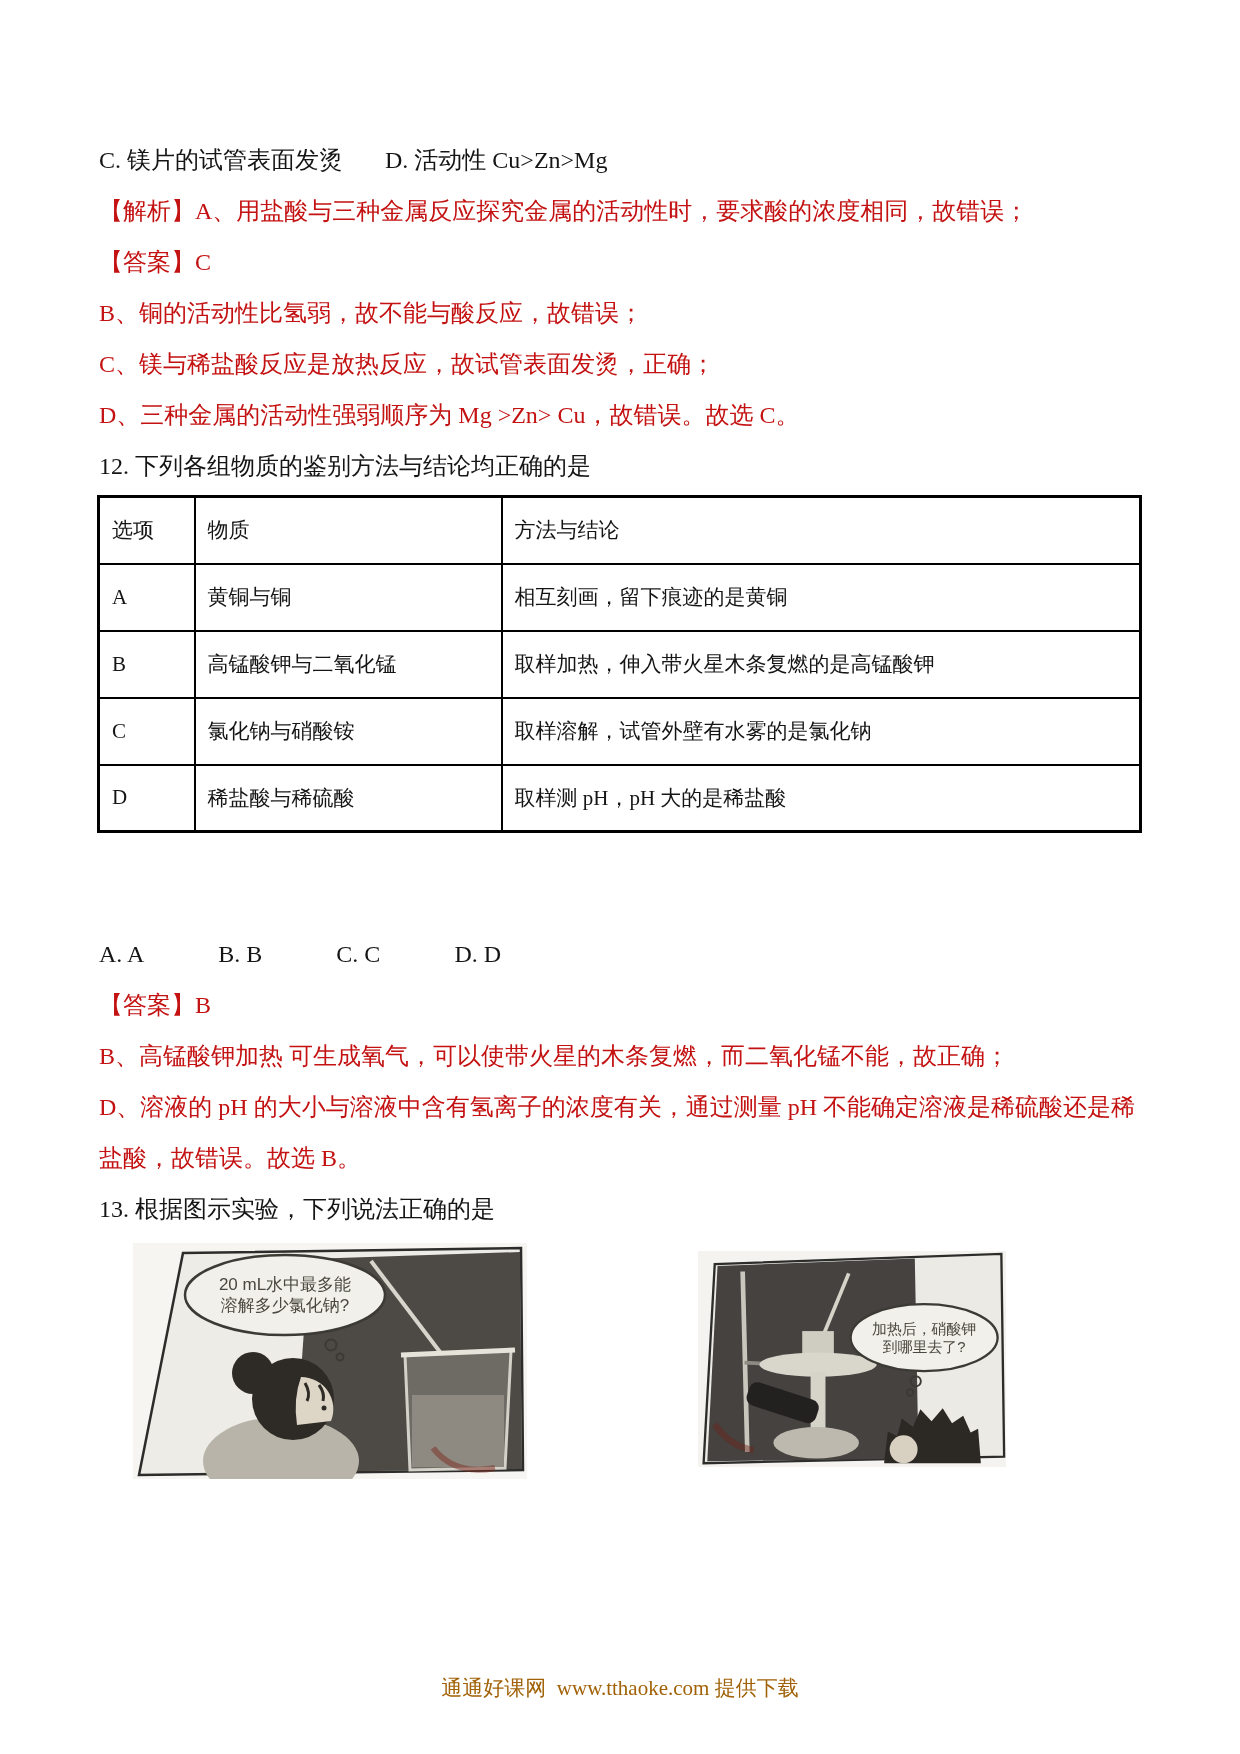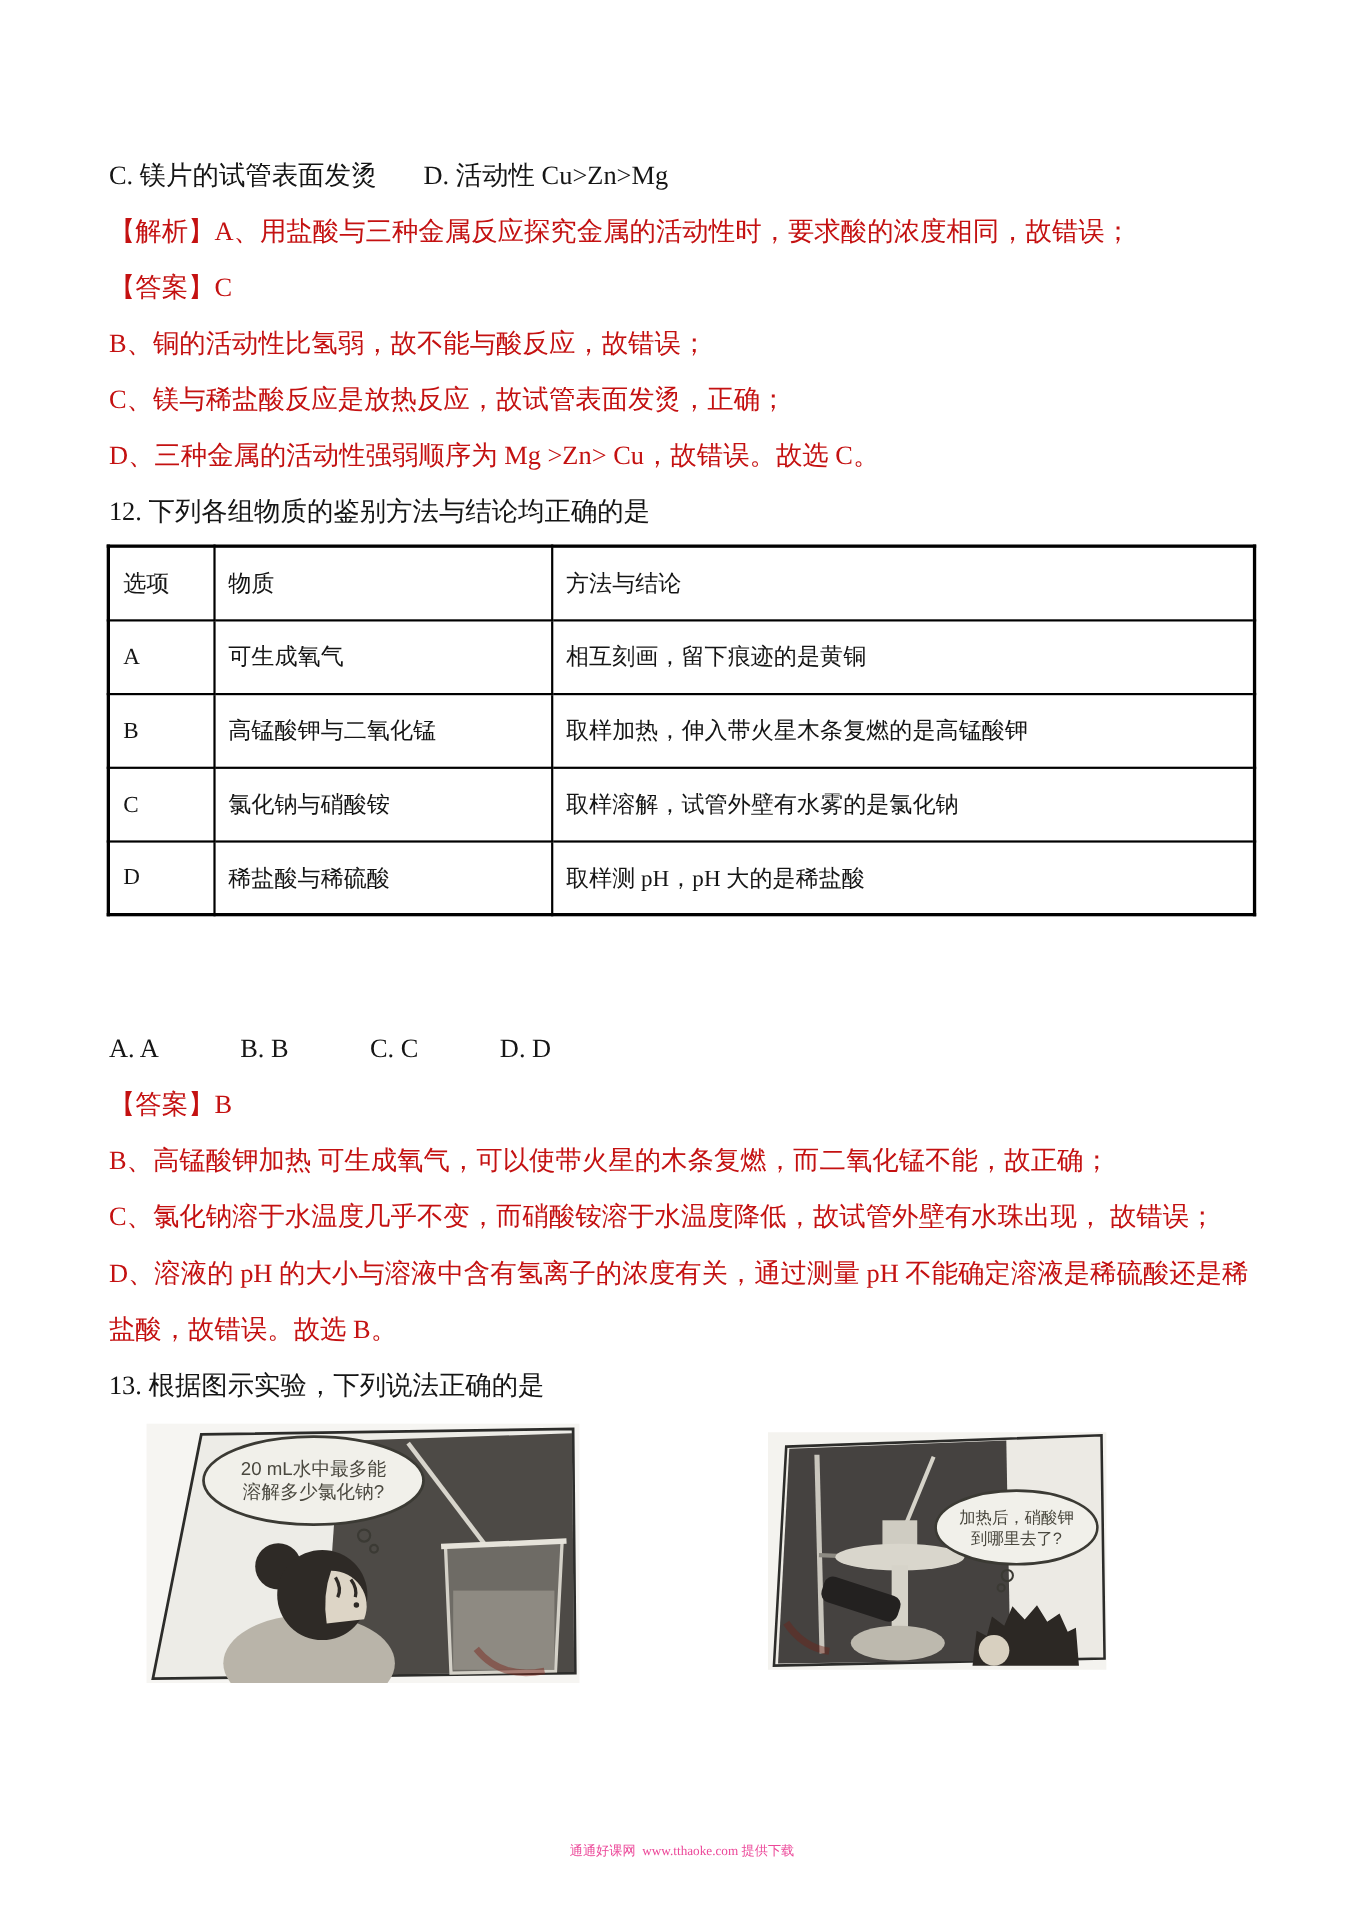--- a/index.html
+++ b/index.html
@@ -56,22 +56,22 @@
   .fig-right { width:331px; height:232px; margin-left:120px;padding-left:23px; }
   .fig-left svg, .fig-right svg { display:block; width:100%; height:100%; }
   .bubble-text {
     font-family:"Liberation Sans","DejaVu Sans",sans-serif;
     fill:#4a483f;
   }
   .footer {
     position:absolute;
     left:0; right:0; top:1674px;
     text-align:center;
-    font-size:12px;
-    color:#ec4899;
+    font-size:21px;
+    color:#a16207;
     white-space:pre;
   }
 </style>
 </head>
 <body>
 
 <div class="page">
   <div class="content">
 
     <div class="ln"><span class="opt-gap">C. 镁片的试管表面发烫</span><span>D. 活动性 Cu&gt;Zn&gt;Mg</span></div>
@@ -87,21 +87,21 @@
 
     <table class="qtable">
       <tbody>
         <tr>
           <td class="col1">选项</td>
           <td class="col2">物质</td>
           <td class="col3">方法与结论</td>
         </tr>
         <tr>
           <td class="col1">A</td>
-          <td class="col2">可生成氧气</td>
+          <td class="col2">黄铜与铜</td>
           <td class="col3">相互刻画，留下痕迹的是黄铜</td>
         </tr>
         <tr>
           <td class="col1">B</td>
           <td class="col2">高锰酸钾与二氧化锰</td>
           <td class="col3">取样加热，伸入带火星木条复燃的是高锰酸钾</td>
         </tr>
         <tr>
           <td class="col1">C</td>
           <td class="col2">氯化钠与硝酸铵</td>
@@ -113,21 +113,20 @@
           <td class="col3">取样测 pH，pH 大的是稀盐酸</td>
         </tr>
       </tbody>
     </table>
 
     <div class="ln"><span class="choice">A. A</span><span class="choice">B. B</span><span class="choice">C. C</span><span class="choice">D. D</span></div>
 
     <div class="ln red"><span>【答案】</span><span>B</span></div>
 
     <div class="ln red">B、高锰酸钾加热 可生成氧气，可以使带火星的木条复燃，而二氧化锰不能，故正确；</div>
-    <div class="ln red">C、氯化钠溶于水温度几乎不变，而硝酸铵溶于水温度降低，故试管外壁有水珠出现， 故错误；</div>
     <div class="ln red">D、溶液的 pH 的大小与溶液中含有氢离子的浓度有关，通过测量 pH 不能确定溶液是稀硫酸还是稀盐酸，故错误。故选 B。</div>
 
     <div class="ln">13. 根据图示实验，下列说法正确的是</div>
 
     <div class="figs">
 
       <div class="fig-left">
         <svg viewBox="0 0 394 236">
           <rect width="394" height="236" fill="#f6f5f2"></rect>
           <polygon points="50,10 388,5 390,227 6,232" fill="#edece7" stroke="#2c2c2a" stroke-width="2.5"></polygon>

